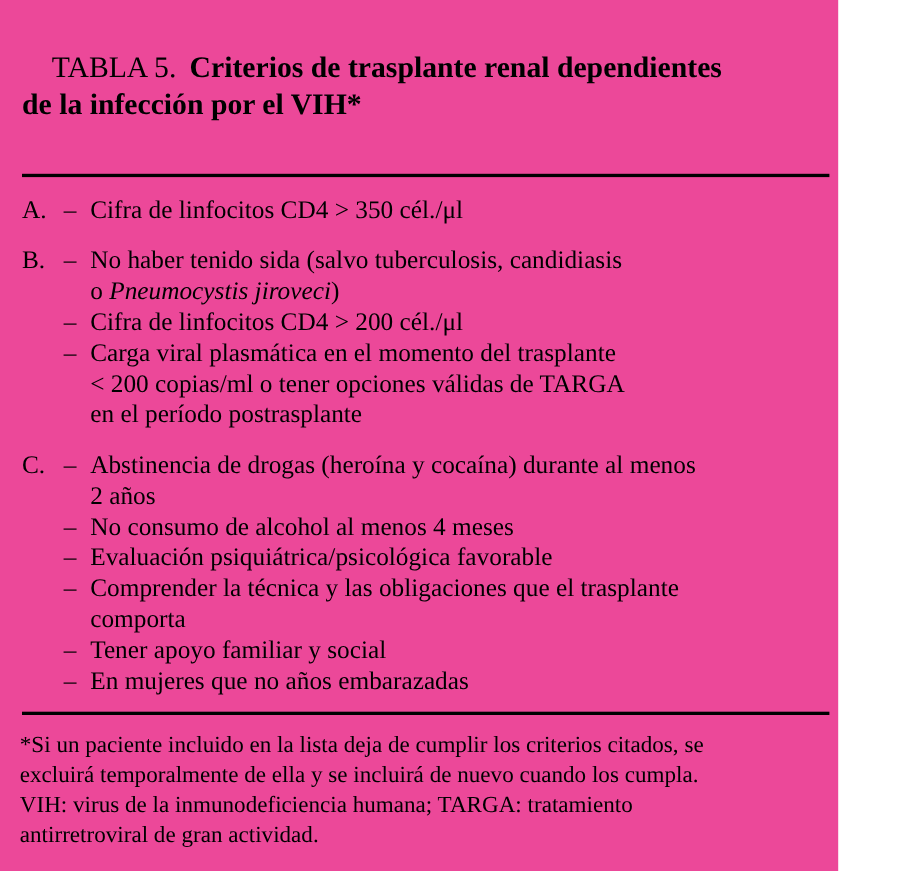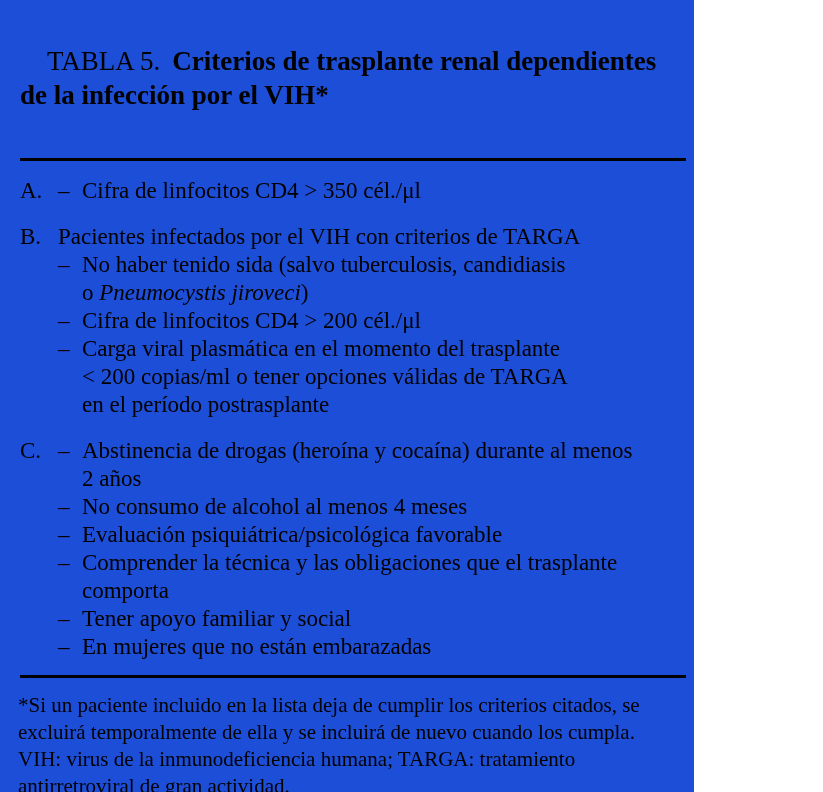--- a/index.html
+++ b/index.html
@@ -1,21 +1,21 @@
 <!DOCTYPE html>
 <html><head>
 <meta charset="utf-8">
 <style>
   * { box-sizing: border-box; }
   html, body { margin: 0; padding: 0; background: #ffffff; }
   .page {
     position: relative;
-    width: 694px;
+    width: 762px;
     height: 792px;
-    background: #1d4ed8;
+    background: #ec4899;
     color: #000000;
     font-family: "Liberation Serif", serif;
     padding: 10px 6px 0 20px;
     overflow: hidden;
   }
   
   .caption {
     font-size: 27px;
     line-height: 34px;
     white-space: pre-wrap;
@@ -80,21 +80,20 @@
     <span class="dash">–</span>
     <span class="ctext"><span>Cifra de linfocitos CD4 &gt; 350 cél./μl</span></span>
   </div>
 </div>
     </div>
   </div>
 
   <div class="section">
     <div class="sec-label">B.</div>
     <div class="sec-content">
-      <div class="sec-heading">Pacientes infectados por el VIH con criterios de TARGA</div>
       <div class="criteria-list">
   <div class="criterion">
     <span class="dash">–</span>
     <span class="ctext"><span>No haber tenido sida (salvo tuberculosis, candidiasis
 o </span><span class="it">Pneumocystis jiroveci</span><span>)</span></span>
   </div>
 
   <div class="criterion">
     <span class="dash">–</span>
     <span class="ctext"><span>Cifra de linfocitos CD4 &gt; 200 cél./μl</span></span>
@@ -136,21 +135,21 @@
 comporta</span></span>
   </div>
 
   <div class="criterion">
     <span class="dash">–</span>
     <span class="ctext"><span>Tener apoyo familiar y social</span></span>
   </div>
 
   <div class="criterion">
     <span class="dash">–</span>
-    <span class="ctext"><span>En mujeres que no están embarazadas</span></span>
+    <span class="ctext"><span>En mujeres que no años embarazadas</span></span>
   </div>
 </div>
     </div>
   </div>
 </div>
 
   <div class="rule bottom"></div>
 
   <div class="footnote">*Si un paciente incluido en la lista deja de cumplir los criterios citados, se
 excluirá temporalmente de ella y se incluirá de nuevo cuando los cumpla.

